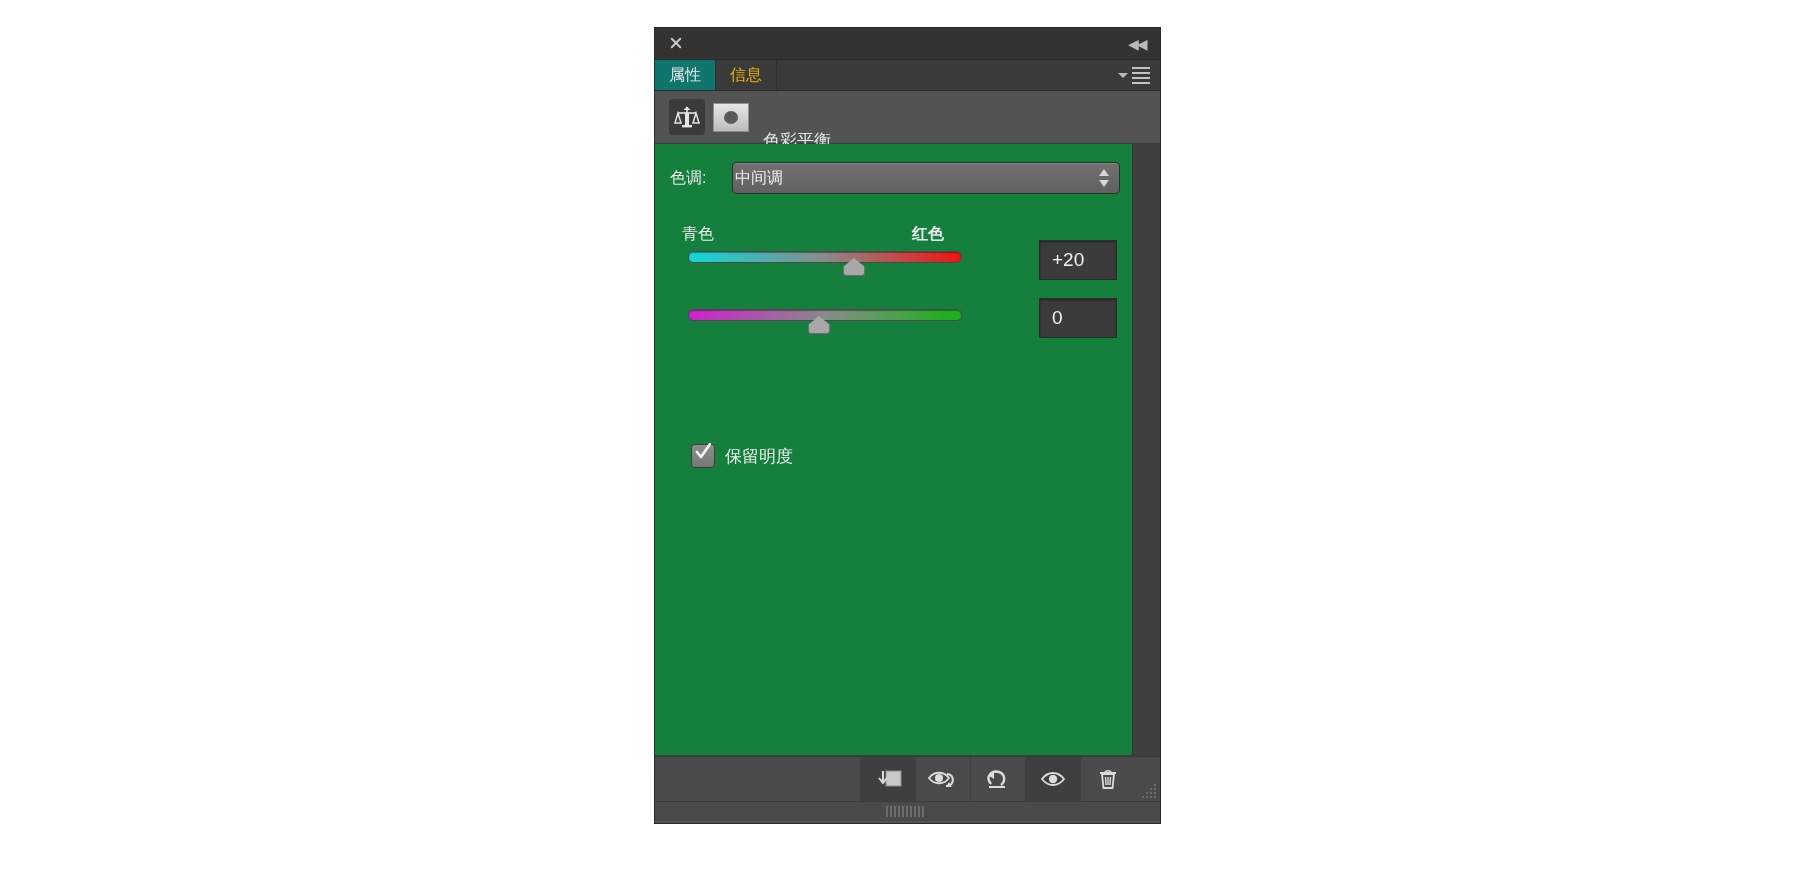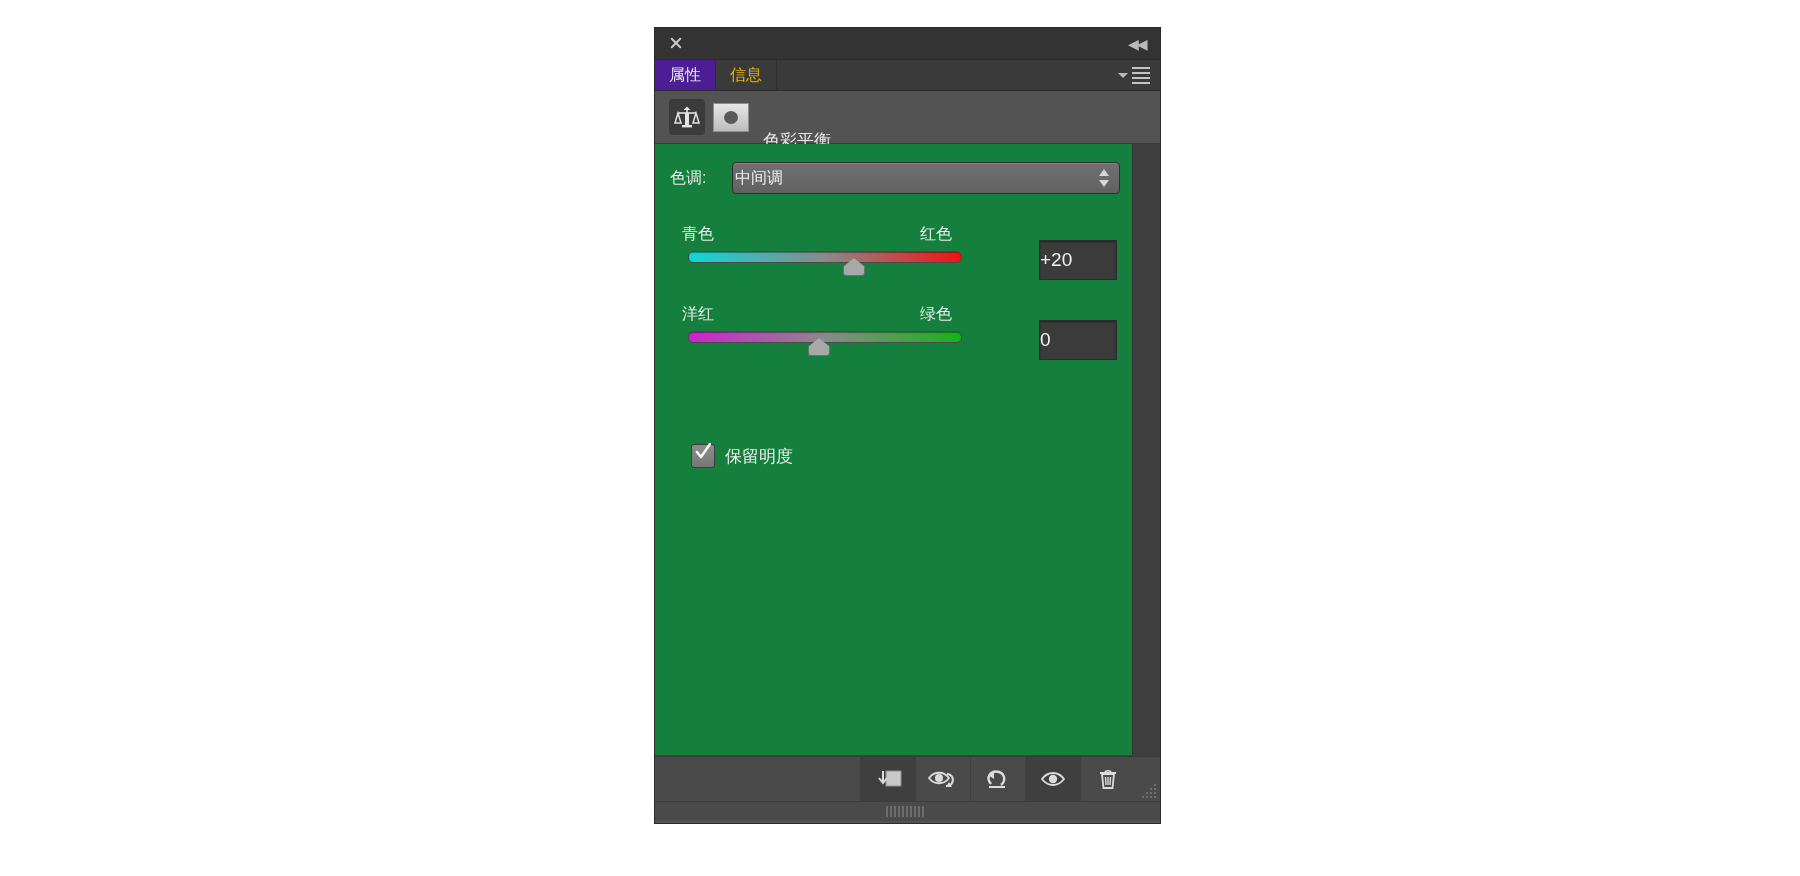--- a/index.html
+++ b/index.html
@@ -59,21 +59,21 @@
   .tab {
     height: 30px;
     padding: 0 14px;
     display: flex; align-items: center;
     font-size: 16px;
     color: #eab308;
     cursor: pointer;
     border-right: 1px solid #2f2f2f;
   }
   .tab.active {
-    background: #4c1d95;
+    background: #0f766e;
     color: #e8e8e8;
   }
   .panel-menu-icon {
     position: absolute; right: 10px; top: 6px;
     width: 34px; height: 18px;
     cursor: pointer;
     display: flex; align-items: center; justify-content: flex-end;
   }
   .pm-caret {
     width: 0; height: 0;
@@ -177,21 +177,21 @@
   .slider-block { position: absolute; left: 15px; width: 447px; }
   .sl-labels {
     position: relative; height: 22px;
     width: 290px; margin-left: 0;
   }
   .sl-left, .sl-right {
     position: absolute; top: 0;
     font-size: 16px; color: #eaeaea;
   }
   .sl-left { left: 12px; }
-  .sl-right { right: 8px; }
+  .sl-right { right: 16px; font-weight: bold; }
 
   .sl-line { position: relative; height: 28px; }
   .sl-track {
     position: absolute; left: 18px; top: 5px;
     width: 272px; height: 10px;
     border-radius: 5px;
     border: 1px solid #4a4a4a;
     box-shadow: inset 0 1px 1px rgba(0,0,0,0.35);
   }
   .sl-thumb {
@@ -220,21 +220,21 @@
   .sl-value {
     position: absolute; right: 0; top: -6px;
     width: 76px; height: 38px;
     background: #3b3b3b;
     border: 1px solid #2c2c2c;
     box-shadow: inset 0 1px 2px rgba(0,0,0,0.4);
     display: flex; align-items: center;
     cursor: text;
   }
   .sl-value span {
-    font-size: 19px; color: #f2f2f2; 
+    font-size: 19px; color: #f2f2f2; padding-left: 12px;
   }
 
   
   .preserve-row {
     position: absolute; left: 36px; top: 400px;
     display: flex; align-items: center;
     cursor: pointer;
   }
   .cbox {
     width: 22px; height: 22px;
@@ -357,24 +357,20 @@
             <div class="tri"></div>
               <div class="base"></div>
           </div>
           <div class="sl-value">
             <span>+20</span>
           </div>
         </div>
       </div>
 
       <div class="slider-block" style="top:160px;">
-        <div class="sl-labels">
-          <div class="sl-left">洋红</div>
-          <div class="sl-right">绿色</div>
-        </div>
         <div class="sl-line">
           <div class="sl-track" style="background:linear-gradient(to right,#cc22cc 0%,#8a8a8a 50%,#17b217 100%);"></div>
           <div class="sl-thumb" style="left:149px;">
             <div class="tri"></div>
               <div class="base"></div>
           </div>
           <div class="sl-value">
             <span>0</span>
           </div>
         </div>

